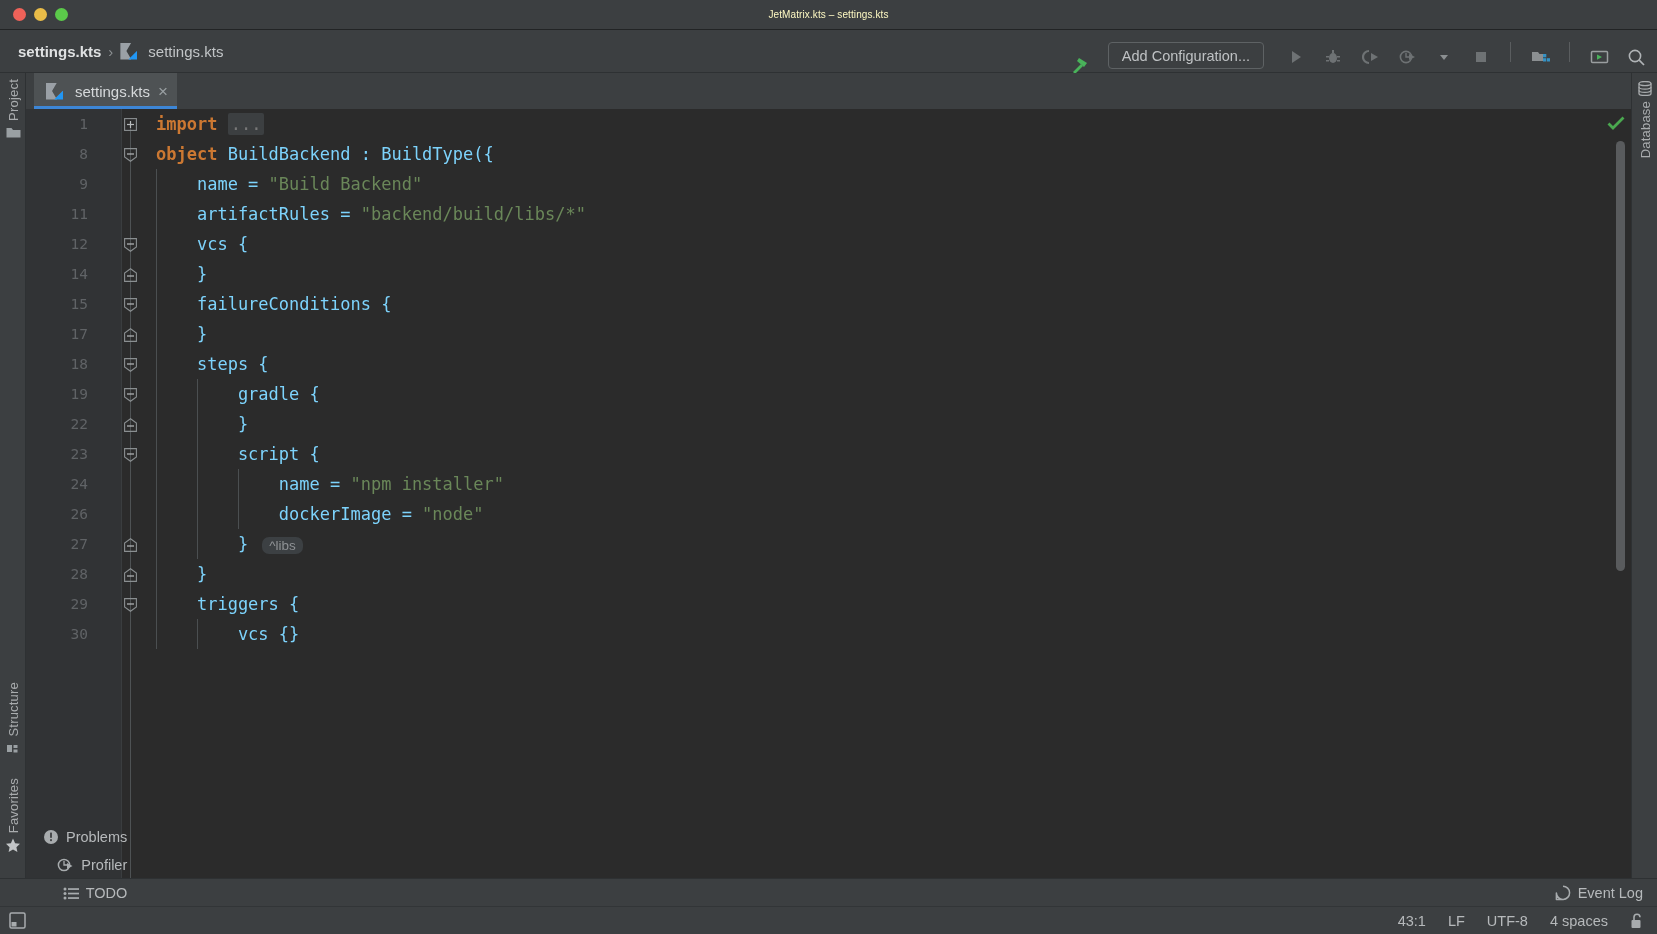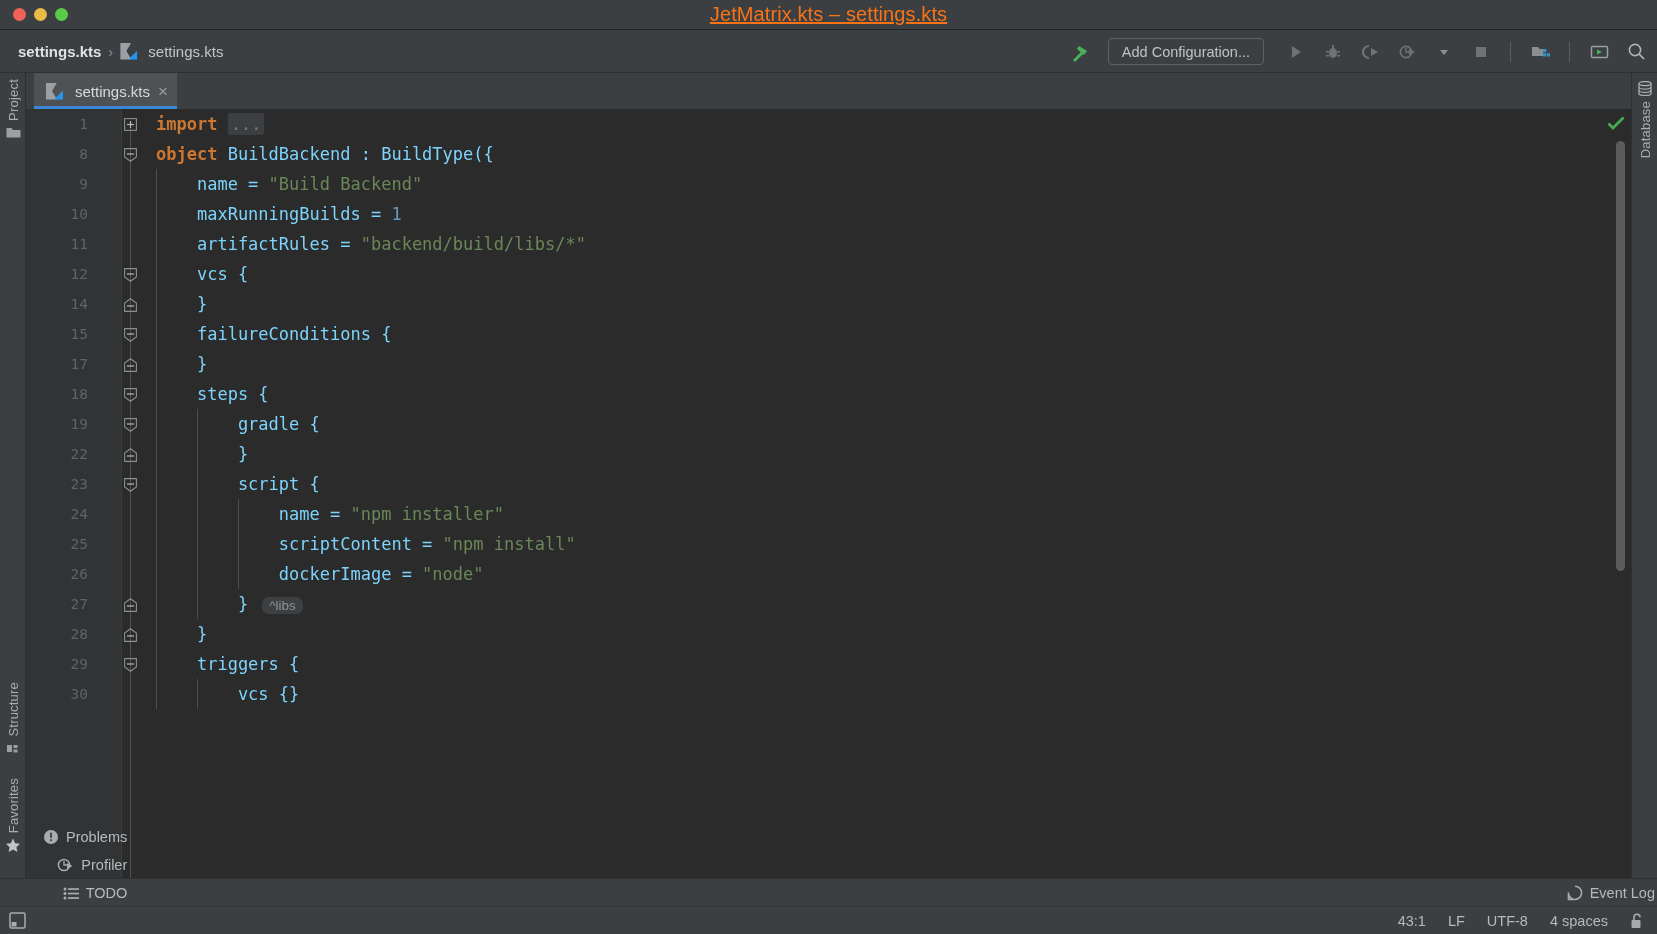--- a/index.html
+++ b/index.html
@@ -18,21 +18,21 @@
     border-bottom: 1px solid #222425;
     display: flex; align-items: center;
   }
   .traffic { display: flex; gap: 8px; margin-left: 13px; }
   .tl-dot { width: 13px; height: 13px; border-radius: 50%; }
   .tl-close { background: #ef6259; }
   .tl-min   { background: #e9bc48; }
   .tl-max   { background: #5bc94a; }
   #window-title {
     position: absolute; left: 0; right: 0; text-align: center;
-    font-size: 20px; color: #f97316; letter-spacing: .1px; text-decoration: underline;
+    font-size: 10px; color: #fef9c3; letter-spacing: .1px;
   }
 
   
   #navbar {
     position: absolute; left: 0; top: 30px; width: 1657px; height: 43px;
     background: #3c3f41; border-bottom: 1px solid #2e3133;
     display: flex; align-items: center;
   }
   #breadcrumb { display: flex; align-items: center; margin-left: 18px; gap: 7px; }
   .crumb-root { font-size: 15px; font-weight: bold; color: #dfe1e2; }
@@ -47,22 +47,22 @@
     background: #9aa0a6;
     clip-path: polygon(0 0, 100% 0, 55% 50%, 100% 100%, 0 100%);
   }
   .kt-icon .kt-b {
     position: absolute; right: 0; bottom: 0; width: 9px; height: 9px;
     background: linear-gradient(135deg, #e8792a 0%, #e8792a 45%, #2196f3 46%, #2196f3 100%);
     clip-path: polygon(0 100%, 100% 100%, 100% 0);
   }
 
   #toolbar-right {
-    position: absolute; right: 0; top: 0; height: 43px;
-    display: flex; align-items: center; gap: 7px;
+    position: absolute; right: 0; top: 12px; height: 43px;
+    display: flex; gap: 7px;
   }
   .hammer { width: 34px; height: 43px; position: relative; }
   .hammer svg { position: absolute; left: 7px; top: 12px; }
 
   #add-config {
     height: 27px; padding: 0 13px; margin: 0 10px 0 4px;
     border: 1px solid #5e6264; border-radius: 4px;
     background: transparent; color: #bfc2c4; font-size: 14.5px;
     display: flex; align-items: center;
     font-family: "Liberation Sans", sans-serif;
@@ -184,21 +184,21 @@
   #bottombar {
     position: absolute; left: 0; right: 0; bottom: 28px; height: 28px;
     background: #3c3f41; border-top: 1px solid #2e3133;
     display: flex; align-items: center;
   }
   .bb-item {
     display: flex; align-items: center; gap: 7px;
     color: #b6b9bb; font-size: 14.5px; padding: 0 11px; height: 28px;
   }
   #bb-left { display: flex; align-items: flex-end; margin-left: 32px; flex-direction: column; }
-  #bb-right { position: absolute; right: 0; display: flex; align-items: center; }
+  #bb-right { position: absolute; right: 12px; display: flex; align-items: center; }
 
   
   #statusbar {
     position: absolute; left: 0; right: 0; bottom: 0; height: 28px;
     background: #3c3f41; border-top: 1px solid #323537;
     display: flex; align-items: center;
   }
   #sb-left { margin-left: 8px; display: flex; align-items: center; }
   #sb-right {
     position: absolute; right: 13px; display: flex; align-items: center; gap: 22px;
@@ -383,25 +383,20 @@
             </svg>
           </div>
           <div class="codetext"><span class="k">object</span><span class="p"> BuildBackend : BuildType({</span></div>
         </div>
         <div class="code-row">
           <div class="lnum">9</div>
           <div class="iguide" style="left: 130px;"></div>
           <div class="codetext"><span class="p">    name = </span><span class="s">"Build Backend"</span></div>
         </div>
         <div class="code-row">
-          <div class="lnum">10</div>
-          <div class="iguide" style="left: 130px;"></div>
-          <div class="codetext"><span class="p">    maxRunningBuilds = </span><span class="n">1</span></div>
-        </div>
-        <div class="code-row">
           <div class="lnum">11</div>
           <div class="iguide" style="left: 130px;"></div>
           <div class="codetext"><span class="p">    artifactRules = </span><span class="s">"backend/build/libs/*"</span></div>
         </div>
         <div class="code-row">
           <div class="lnum">12</div>
           <div class="fold">
             <svg width="13" height="14" viewBox="0 0 13 14">
               <path d="M0.6 0.6 H12.4 V9 L6.5 13.2 L0.6 9 Z" stroke="#8a8f91" stroke-width="1.1" fill="none"></path>
               <rect x="3" y="5.4" width="7" height="1.2" fill="#b6babc"></rect>
@@ -489,27 +484,20 @@
           <div class="iguide" style="left: 130px;"></div>
           <div class="iguide" style="left: 170.8px;"></div>
           <div class="codetext"><span class="p">        script {</span></div>
         </div>
         <div class="code-row">
           <div class="lnum">24</div>
           <div class="iguide" style="left: 130px;"></div>
           <div class="iguide" style="left: 170.8px;"></div>
           <div class="iguide" style="left: 211.6px;"></div>
           <div class="codetext"><span class="p">            name = </span><span class="s">"npm installer"</span></div>
-        </div>
-        <div class="code-row">
-          <div class="lnum">25</div>
-          <div class="iguide" style="left: 130px;"></div>
-          <div class="iguide" style="left: 170.8px;"></div>
-          <div class="iguide" style="left: 211.6px;"></div>
-          <div class="codetext"><span class="p">            scriptContent = </span><span class="s">"npm install"</span></div>
         </div>
         <div class="code-row">
           <div class="lnum">26</div>
           <div class="iguide" style="left: 130px;"></div>
           <div class="iguide" style="left: 170.8px;"></div>
           <div class="iguide" style="left: 211.6px;"></div>
           <div class="codetext"><span class="p">            dockerImage = </span><span class="s">"node"</span></div>
         </div>
         <div class="code-row">
           <div class="lnum">27</div>

